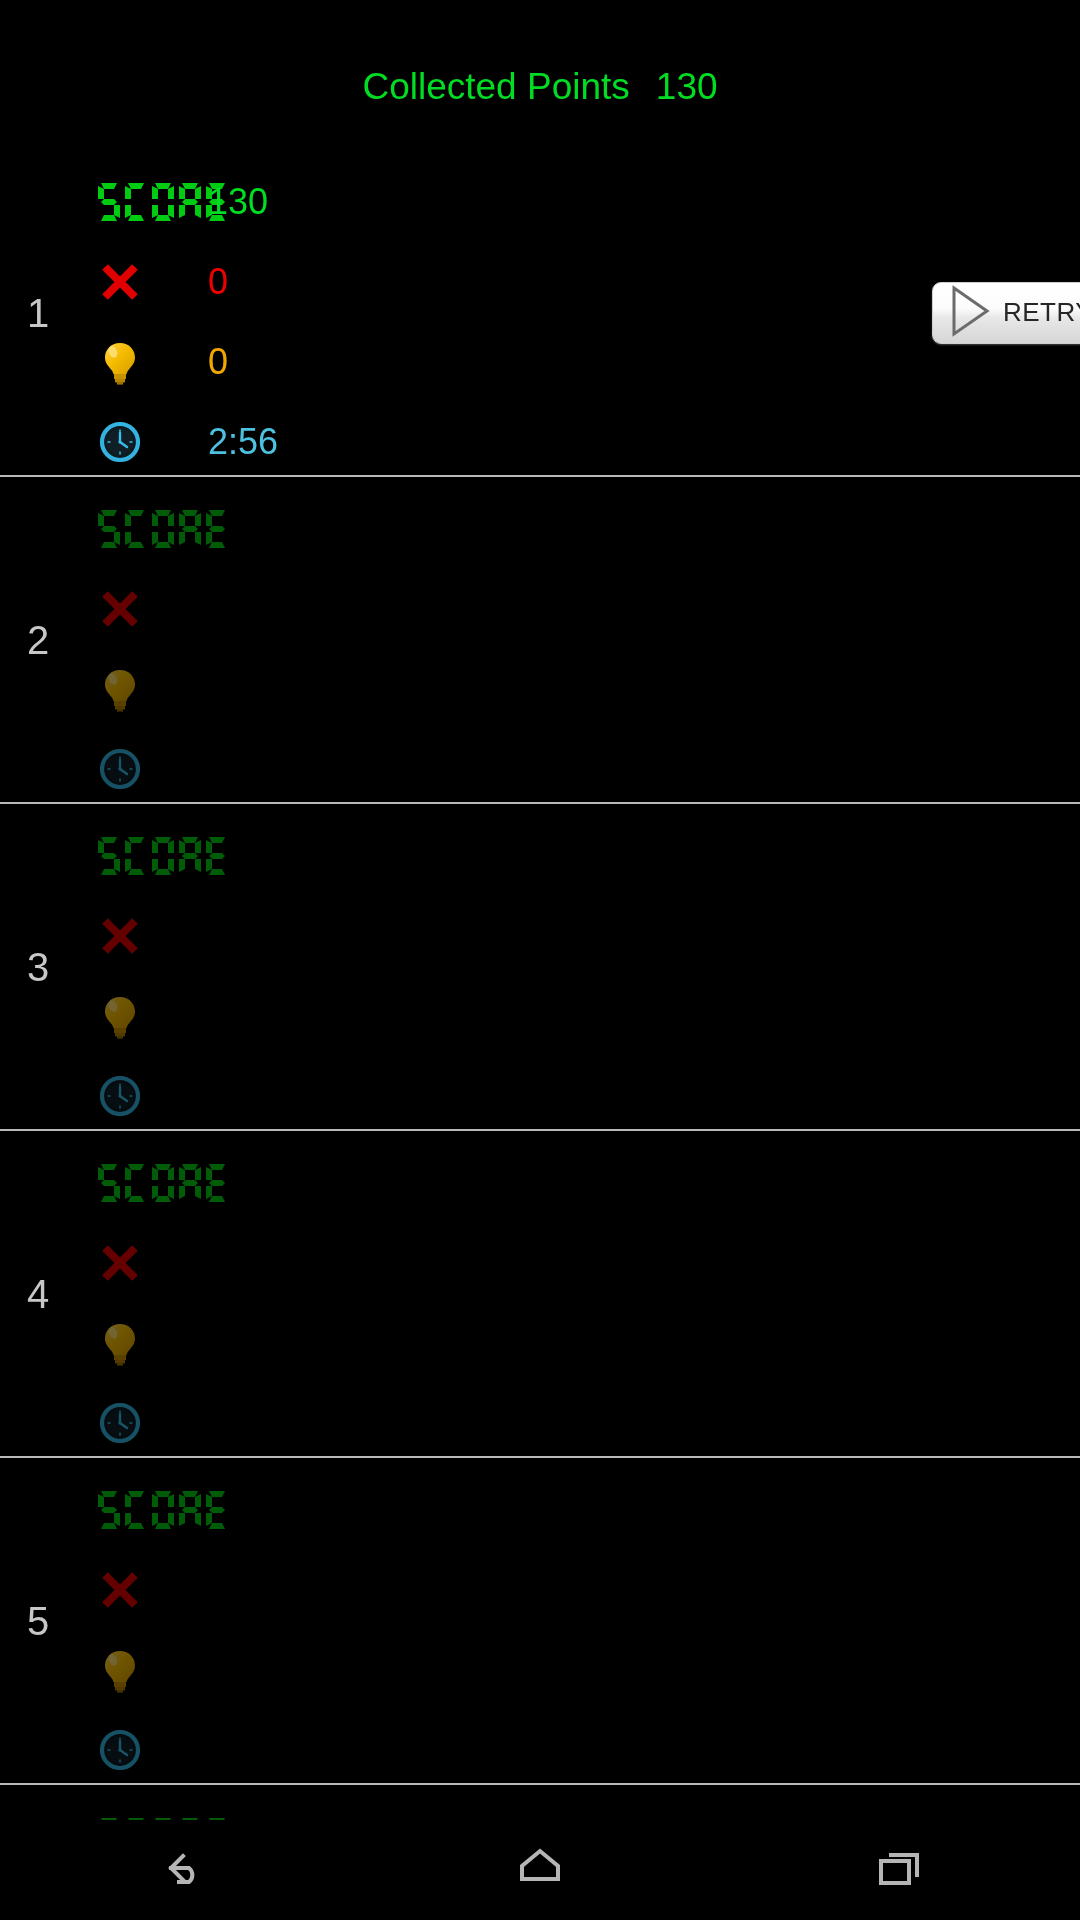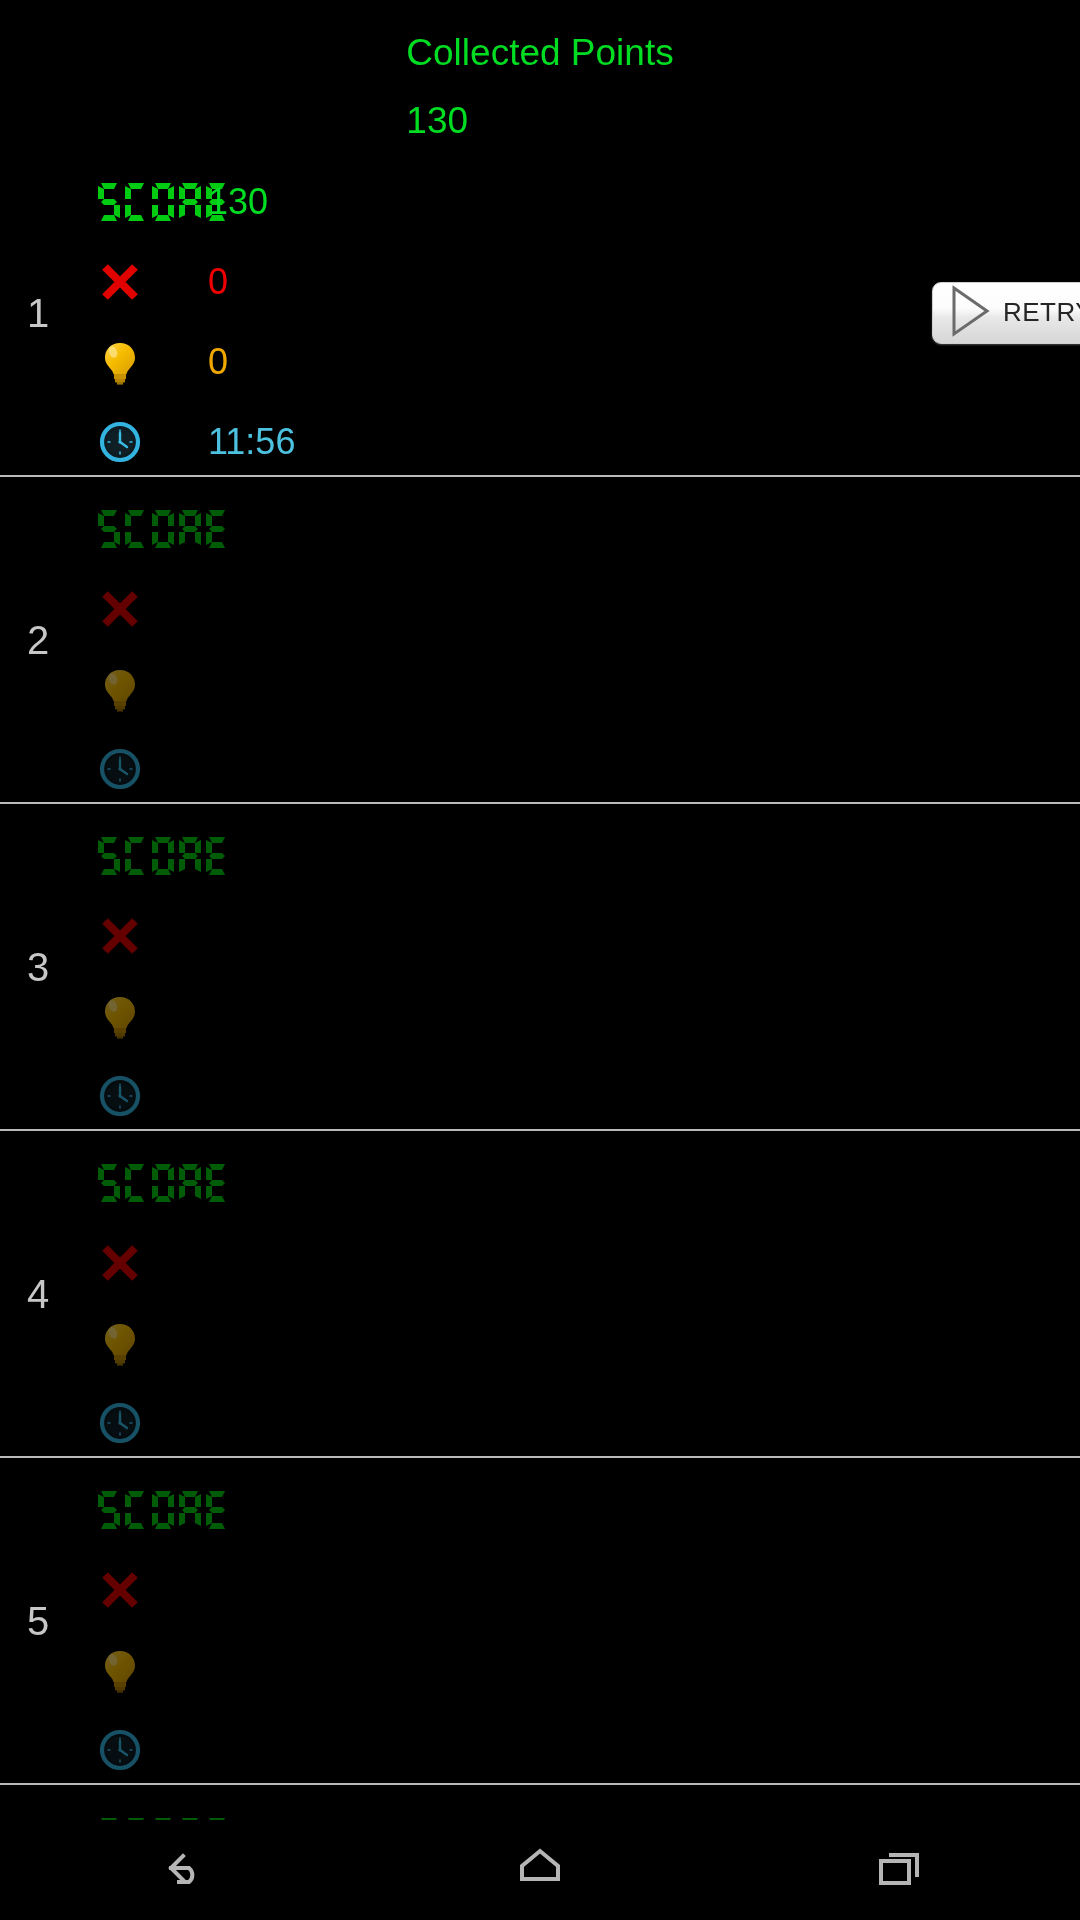--- a/index.html
+++ b/index.html
@@ -27,21 +27,20 @@
     height: 150px;
     display: flex;
     align-items: center;
     justify-content: center;
   }
   .header-inner {
     display: flex;
     align-items: baseline;
     gap: 26px;
     transform: translateY(12px);
-    flex-direction: column;
   }
   .header-label,
   .header-value {
     color: #00dd22;
     font-size: 37px;
     font-family: "Liberation Sans", sans-serif;
     letter-spacing: 0px;
     white-space: pre;
   }
 
@@ -277,21 +276,21 @@
                     <rect x="21" y="31.5" width="2" height="3"></rect>
                     <rect x="9.5" y="21" width="3" height="2"></rect>
                     <rect x="31.5" y="21" width="3" height="2"></rect>
                   </g>
                   <path d="M22 22 L22 13" stroke="#39bde6" stroke-width="2.4" stroke-linecap="round"></path>
                   <path d="M22 22 L29 27" stroke="#39bde6" stroke-width="2.4" stroke-linecap="round"></path>
                   <circle cx="22" cy="22" r="1.6" fill="#39bde6"></circle>
                 </svg>
               </span>
             </div>
-            <div class="stat-value v-time">11:56</div>
+            <div class="stat-value v-time">2:56</div>
           </div>
         </div>
         <div class="retry-button">
           <span><svg width="48" height="56" viewBox="0 0 48 56">
               <path d="M9 5 L42 28 L9 51 Z" fill="none" stroke="#6b6b6b" stroke-width="3" stroke-linejoin="miter"></path>
             </svg></span>
           <span class="retry-label">RETRY</span>
         </div>
       </div>
       <div class="row locked">

